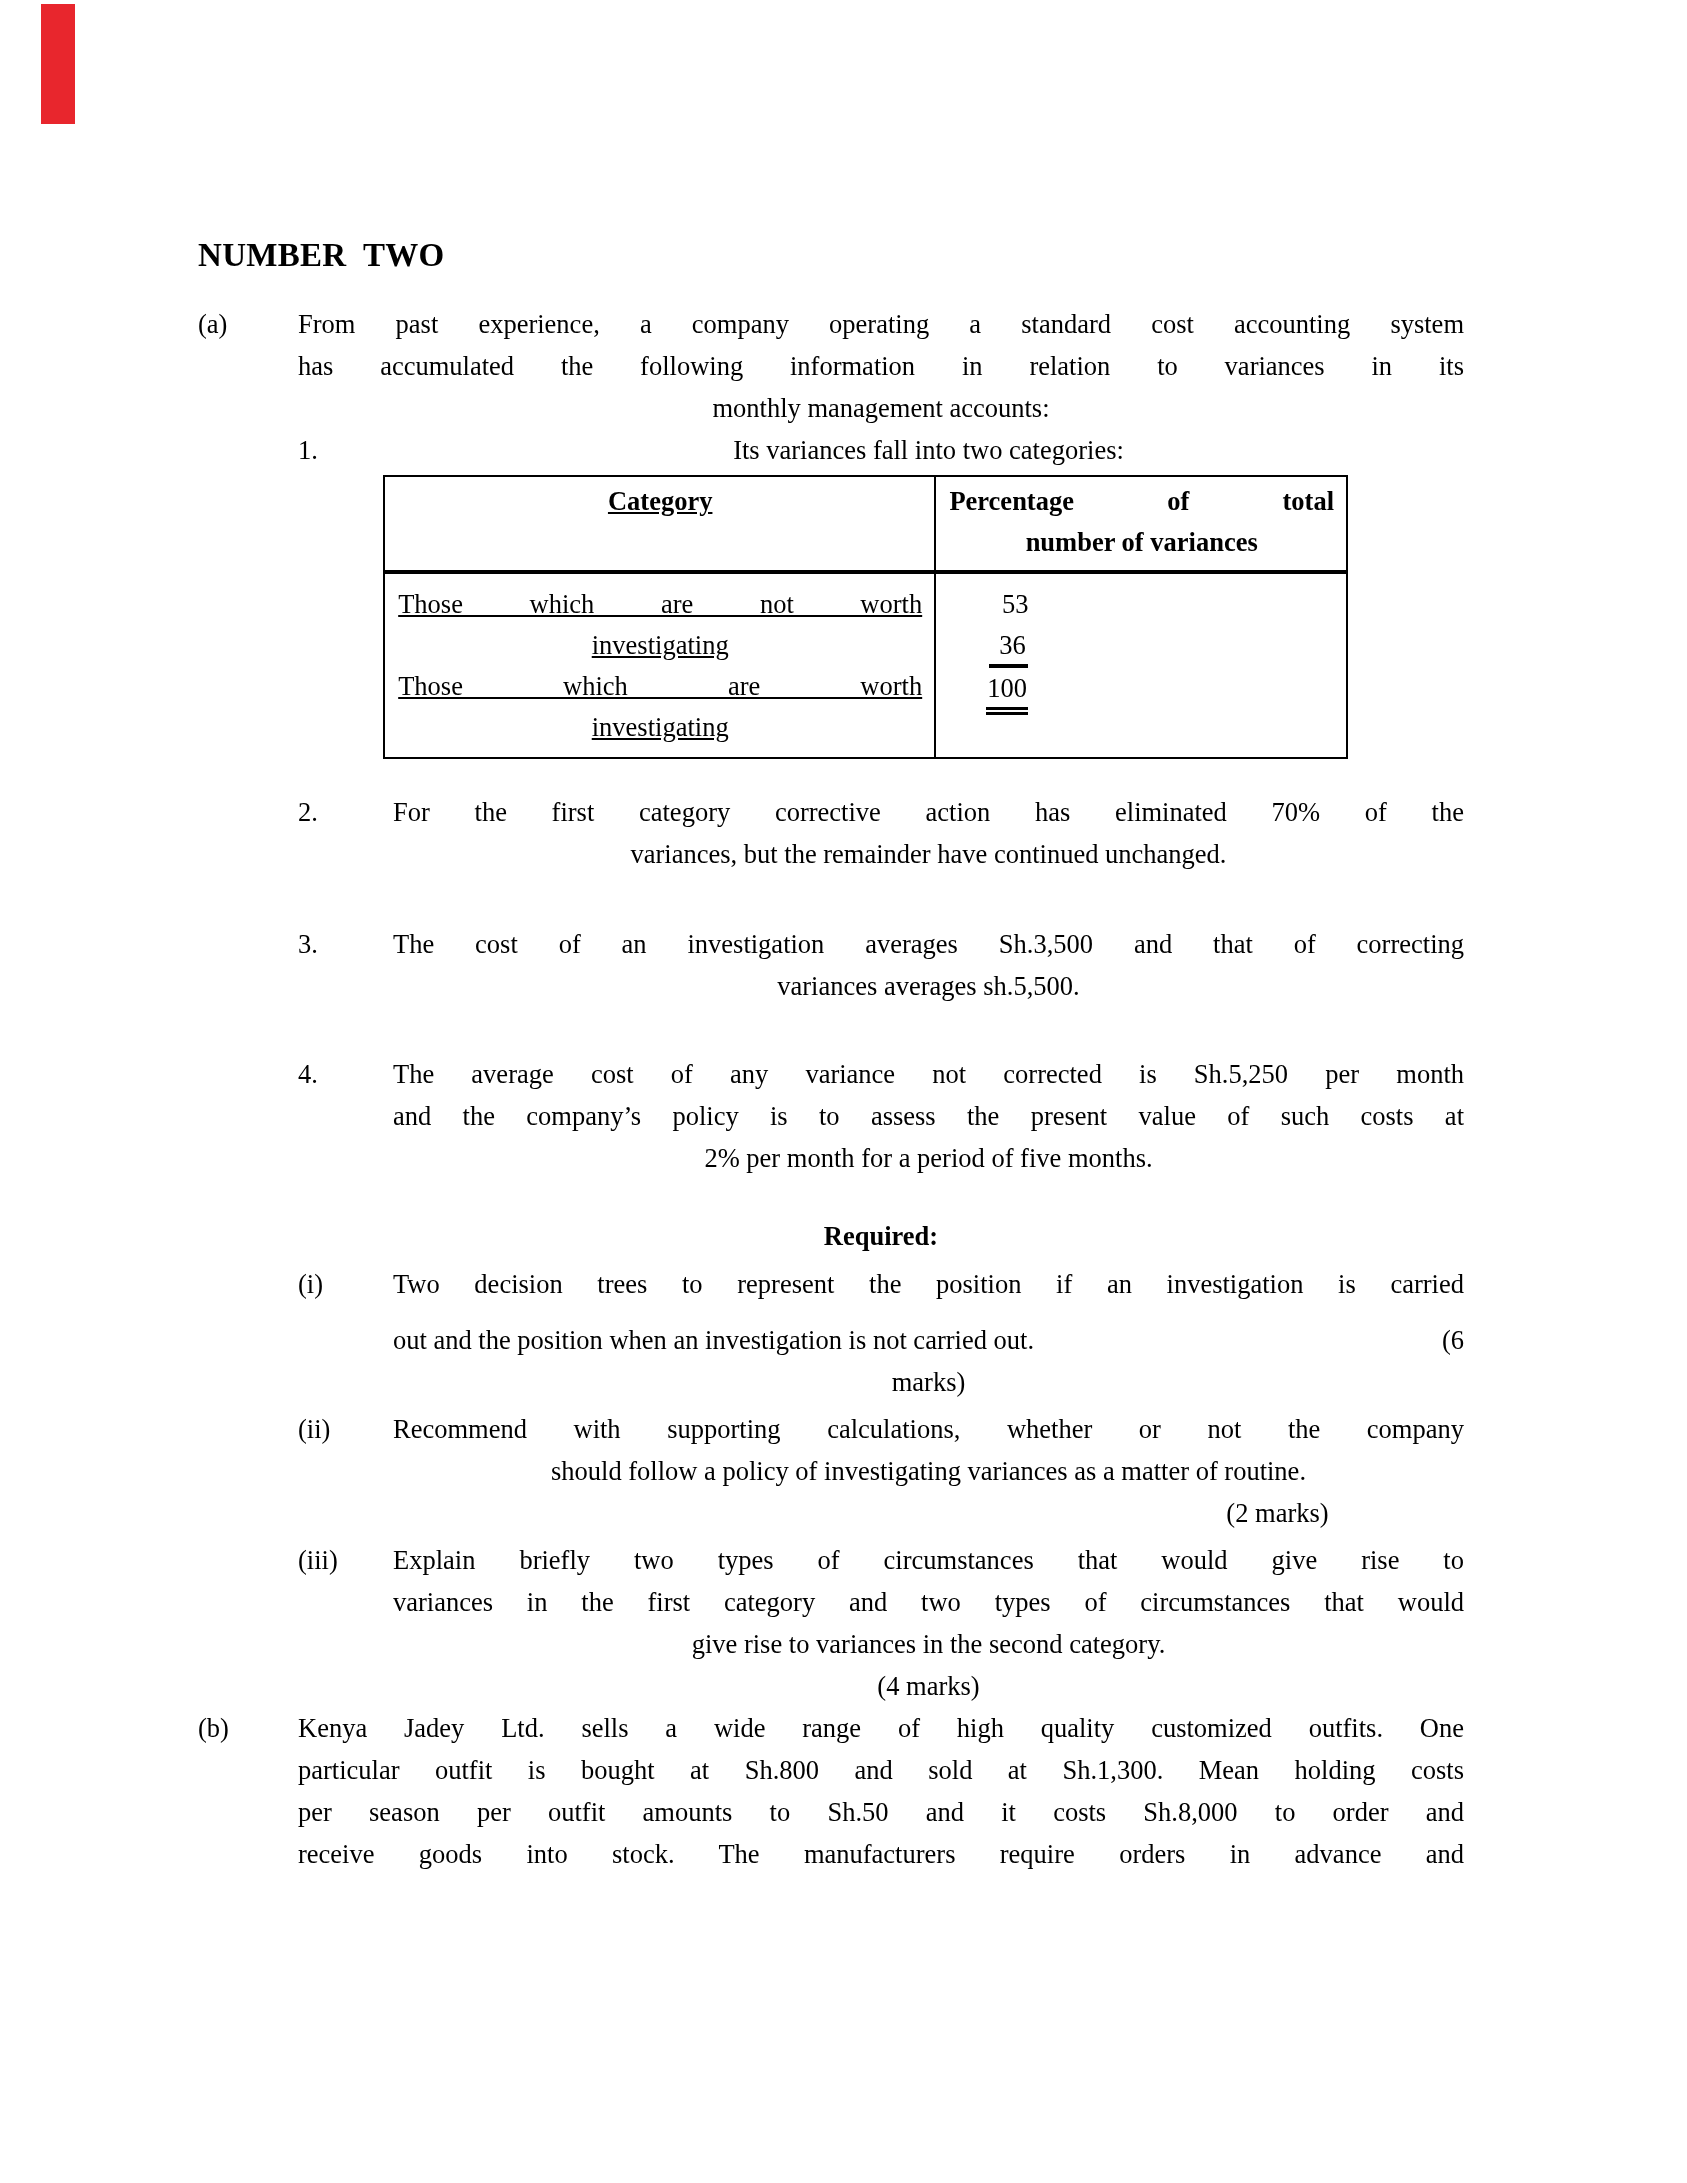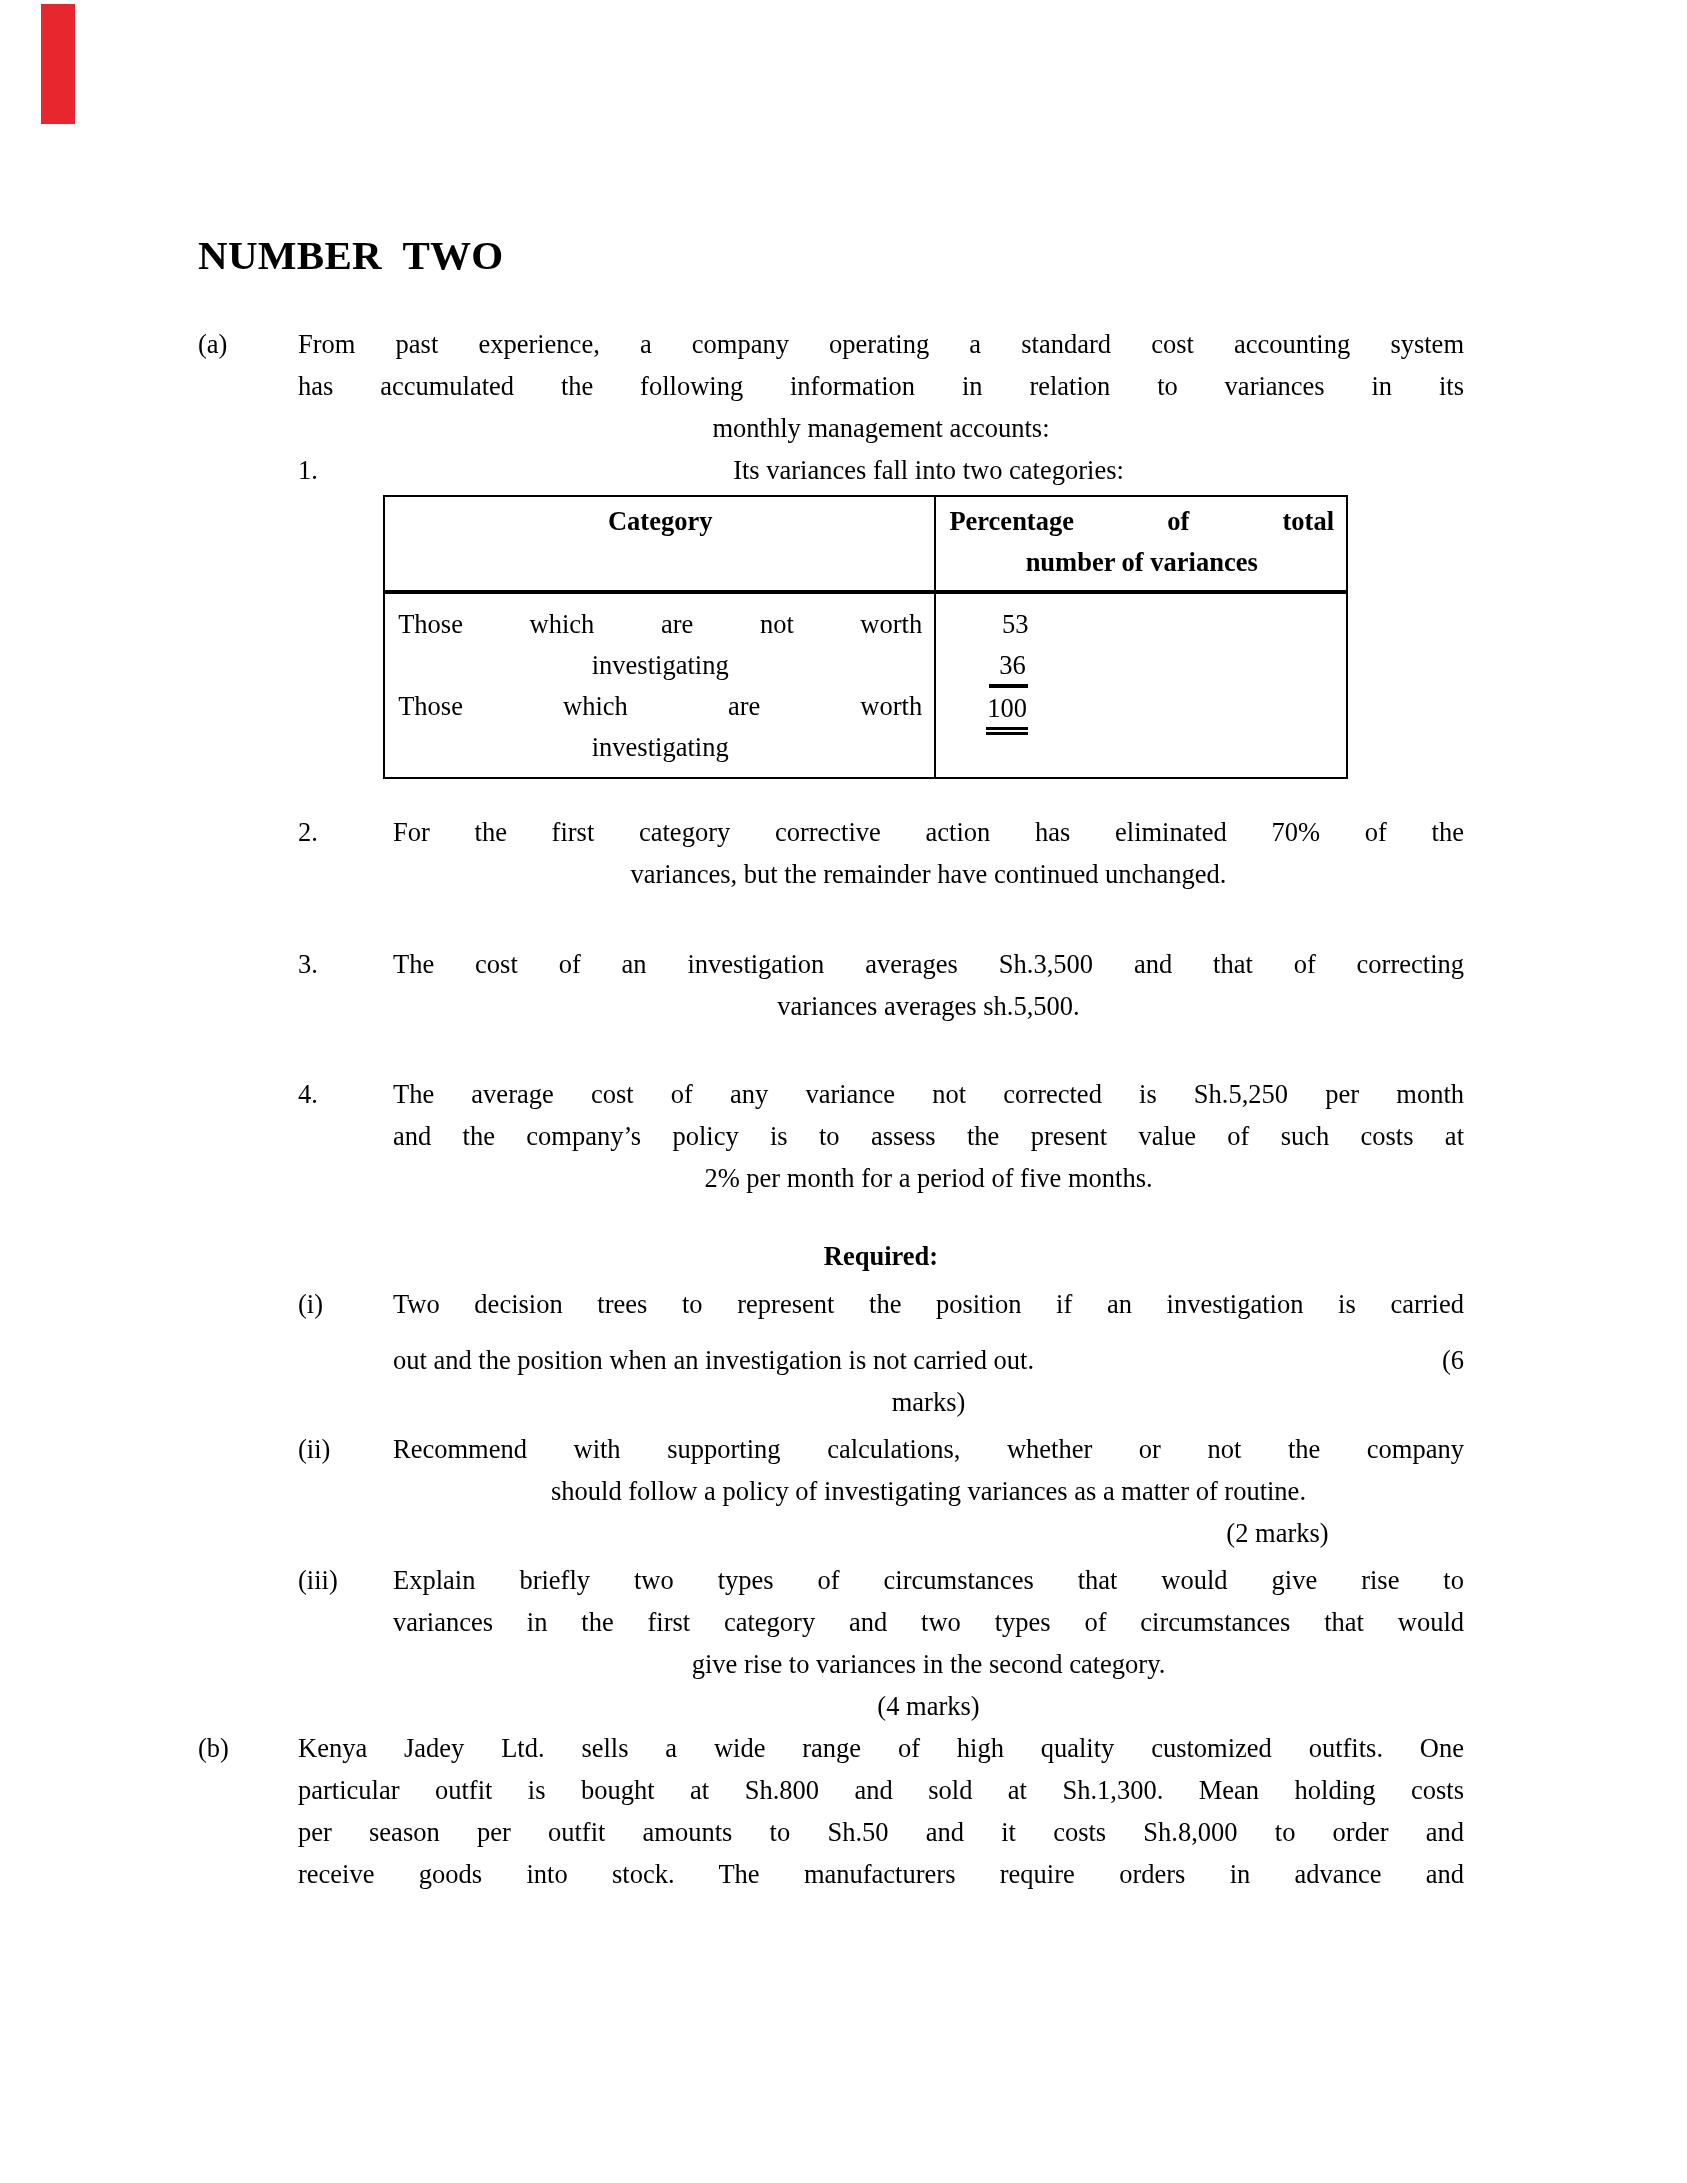--- a/index.html
+++ b/index.html
@@ -3,36 +3,36 @@
 <meta charset="utf-8">
 <style>
   html,body{margin:0;padding:0;background:#fff;}
   .page{
     position:relative;width:1687px;height:2183px;background:#ffffff;
     font-family:"Liberation Serif", serif;color:#000;
     font-size:26.5px;line-height:42px;box-sizing:border-box;
     padding:235px 223px 0 198px;overflow:hidden;
   }
   .marker{position:absolute;left:41px;top:4px;width:34px;height:120px;background:#e8262d;}
-  .heading{font-size:41px;line-height:40px;font-weight:bold;margin:0 0 48px 0;letter-spacing:0.3px;white-space:pre;}
+  .heading{font-size:33px;line-height:40px;font-weight:bold;margin:0 0 28px 0;letter-spacing:0.3px;white-space:pre;}
   .part{display:flex;align-items:flex-start;}
   .part-label{width:100px;flex:none;}
   .part-body{flex:1;min-width:0;}
   .item{display:flex;align-items:flex-start;}
   .item-label{width:95px;flex:none;}
   .item-body{flex:1;min-width:0;}
   .line{text-align:center;}
   .line.j{text-align:justify;text-align-last:justify;}
   .split{display:flex;justify-content:space-between;margin-top:14px;}
   .bold{font-weight:bold;}.g72{margin-bottom:48px}.g70{margin-bottom:46px}
   .g55{margin-bottom:36px}.g8{margin-bottom:5.3px}.g58{}
   .vtable{border-collapse:collapse;margin:4px 0 32px 85px;width:965px;line-height:41px;table-layout:fixed;}
   .vtable td{border:2.6px solid #000;vertical-align:top;padding:4px 12px 6.6px 13.2px;}
   .vtable tr.head td{border-bottom:4.6px solid #000;font-weight:bold;padding-bottom:6.6px;}
-  .vtable td.c1{width:524px;}
+  .vtable td.c1{width:524px;text-decoration:underline;}
   .vtable tr.bodyrow td{padding-top:10.6px;padding-bottom:9.3px;}
   .val{width:79px;text-align:right;}
   .u-single{display:inline-block;border-bottom:4px solid #000;padding:0 2.6px 0 10.6px;line-height:37px;}
   .u-double{display:inline-block;border-bottom:8.6px double #000;padding:0 1.3px;line-height:37px;}
   .marks-2{padding-left:698px;}
 </style>
 </head>
 <body>
 
 <div class="page">

